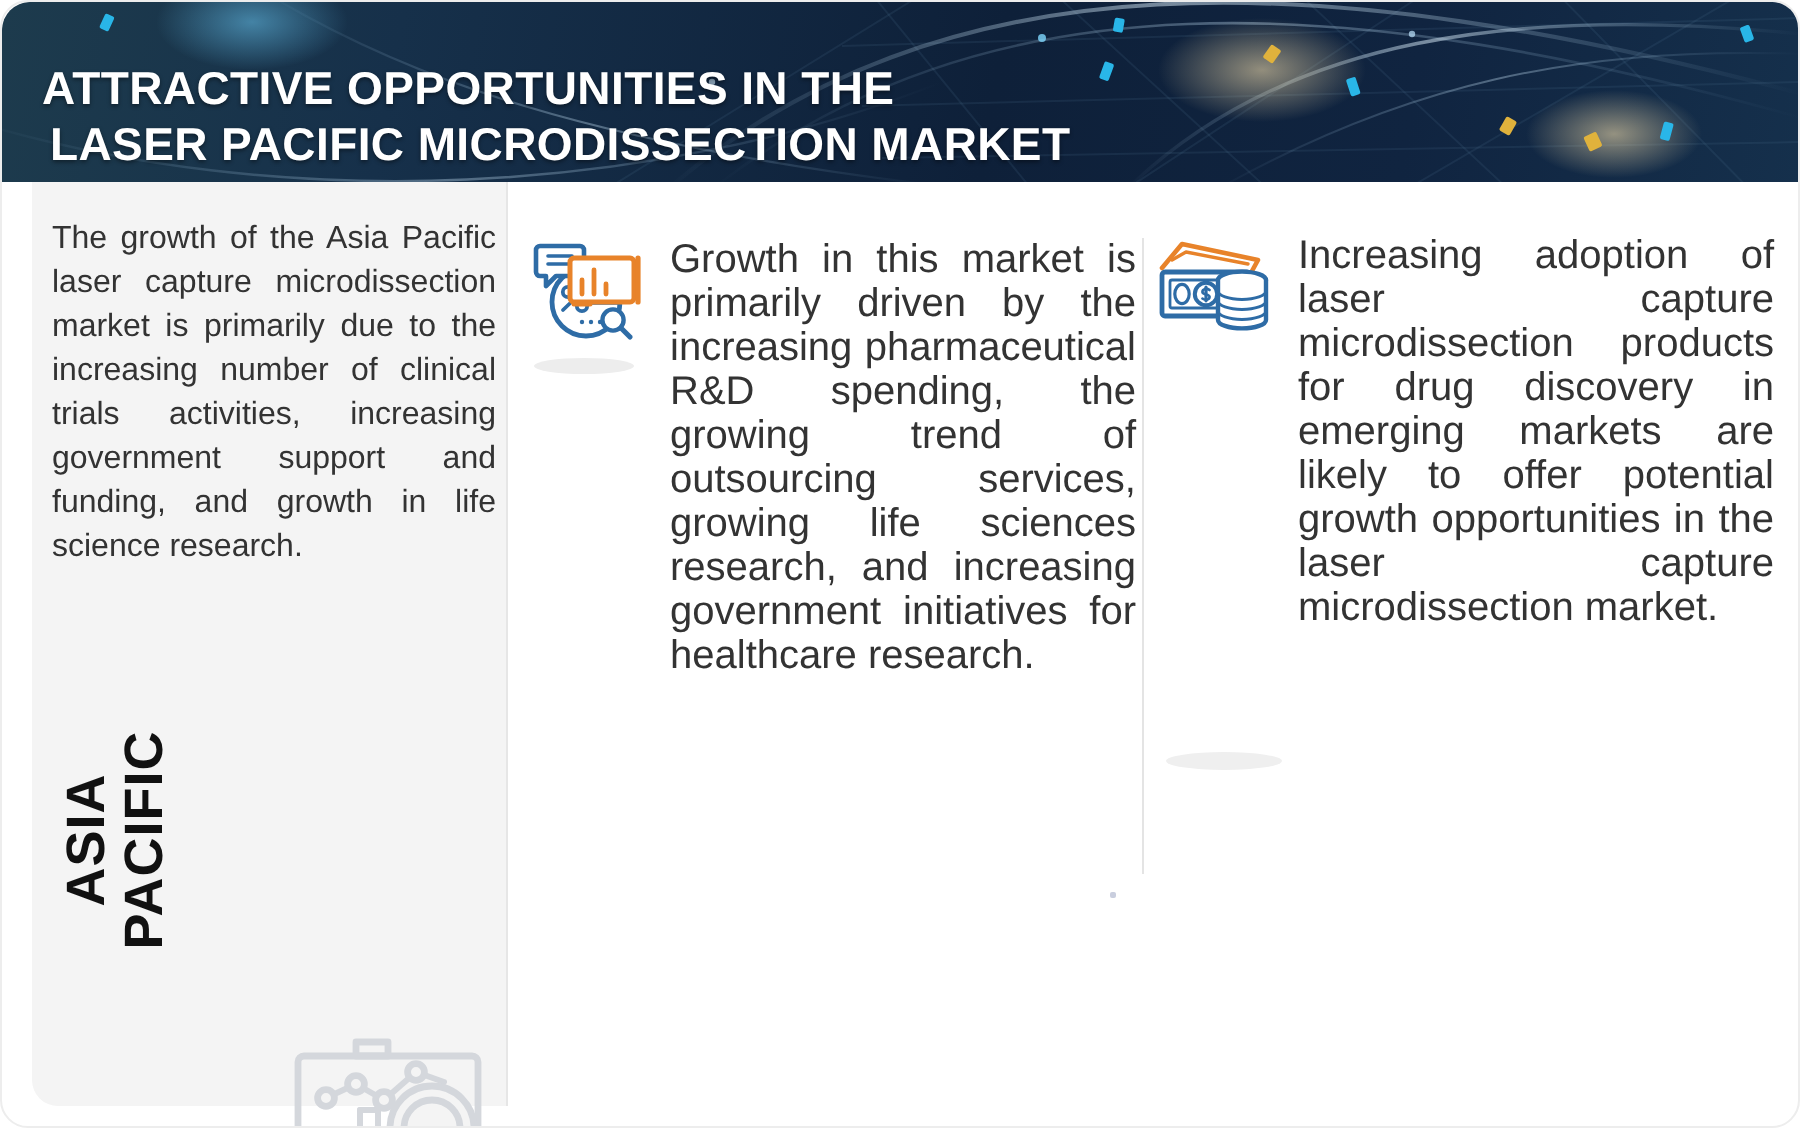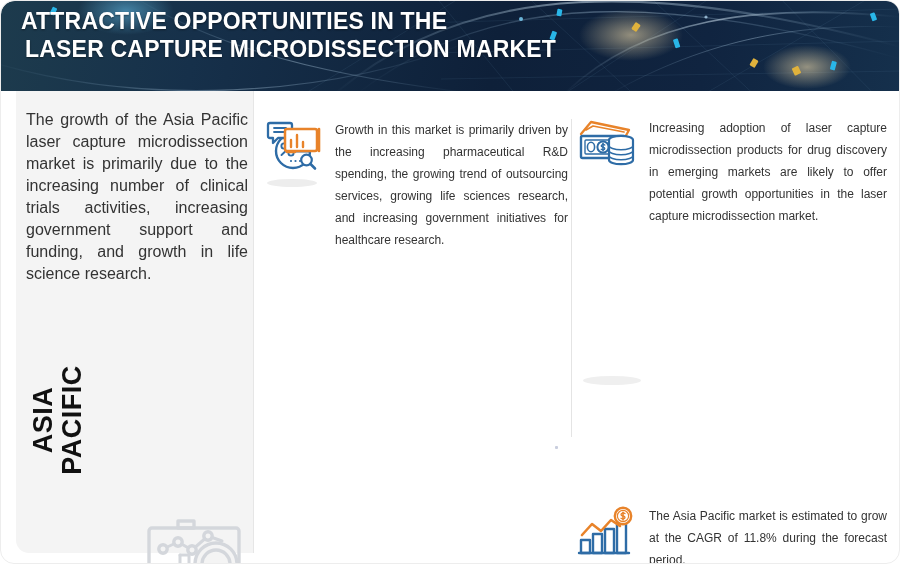--- a/index.html
+++ b/index.html
@@ -6,21 +6,21 @@
   body{width:900px;height:564px;font-family:"Liberation Sans",sans-serif;}
   #canvas{position:relative;width:900px;height:564px;overflow:hidden;
           border-radius:14px;background:#ffffff;box-sizing:border-box;
           border:1px solid #ededed;}
 
   
   #header{position:absolute;left:0;top:0;width:900px;height:90px;overflow:hidden;
           border-top-left-radius:14px;border-top-right-radius:14px;
           background:linear-gradient(100deg,#1d3b4d 0%,#16304a 22%,#0e2039 55%,#102440 78%,#15304c 100%);}
   #header svg{position:absolute;left:0;top:0;}
-  #title{position:absolute;left:20px;top:6px;z-index:5;color:#ffffff;
+  #title{position:absolute;left:20px;top:29px;z-index:5;color:#ffffff;
          font-family:"Liberation Sans Narrow","Liberation Sans",sans-serif;
          font-weight:bold;font-size:23px;line-height:28px;letter-spacing:.2px;
          text-shadow:0 1px 2px rgba(0,0,0,.45);}
   #title .l2{display:block;padding-left:4px;}
 
   
   #leftpanel{position:absolute;left:15px;top:90px;width:237px;height:462px;
              background:#f4f4f4;border-right:1px solid #e6e6e6;
              border-bottom-left-radius:13px;}
   #leftpara{position:absolute;left:10px;top:18px;width:222px;
@@ -36,21 +36,21 @@
   .col{position:absolute;}
   #col2{left:262px;top:90px;width:305px;}
   #col3{left:576px;top:90px;width:310px;}
   #vdivider{position:absolute;left:570px;top:118px;width:1px;height:318px;
             background:#e4e4e4;}
 
   .block{position:relative;min-height:10px;}
   .block .ico{position:absolute;left:0;top:0;width:56px;height:56px;}
   .block .shadow{position:absolute;left:4px;top:60px;width:50px;height:8px;
                  border-radius:50%;background:#ededed;}
-  .block .txt{margin-left:72px;font-size:12px;line-height:22px;color:#333333;
+  .block .txt{margin-left:72px;font-size:20px;line-height:22px;color:#333333;
               text-align:justify;text-justify:inter-word;}
   #b1{top:28px;}
   #b3{top:26px;}
   #b3shadow{position:absolute;left:582px;top:375px;width:58px;height:9px;
             border-radius:50%;background:#efefef;}
   #b4{top:304px;}
   .speck{position:absolute;left:292px;top:355px;width:3px;height:3px;
          background:#c9cede;border-radius:1px;}
 </style>
 </head>
@@ -117,21 +117,21 @@
         <rect x="556" y="8" width="5" height="7" rx="1" fill="#29b6e8" transform="rotate(10 558 11)"></rect>
         <rect x="870" y="12" width="5" height="8" rx="1" fill="#29b6e8" transform="rotate(-20 872 16)"></rect>
         <rect x="50" y="6" width="5" height="8" rx="1" fill="#29b6e8" transform="rotate(25 52 10)"></rect>
         <circle cx="520" cy="18" r="2" fill="#7fd8ff" opacity=".8"></circle>
         <circle cx="705" cy="16" r="1.6" fill="#bfe6ff" opacity=".7"></circle>
         <circle cx="355" cy="40" r="1.6" fill="#cfe6f5" opacity=".6"></circle>
       </g>
     </svg>
     <div id="title">
       <span>ATTRACTIVE OPPORTUNITIES IN THE</span>
-      <span class="l2">LASER CAPTURE MICRODISSECTION MARKET</span>
+      <span class="l2">LASER PACIFIC MICRODISSECTION MARKET</span>
     </div>
   </div>
 
   <div id="leftpanel">
     <div id="leftpara">The growth of the Asia Pacific laser capture microdissection market is primarily due to the increasing number of clinical trials activities, increasing government support and funding, and growth in life science research.</div>
 
     <div id="asiapacific">
       <span>ASIA</span><br>
       <span>PACIFIC</span>
     </div>

